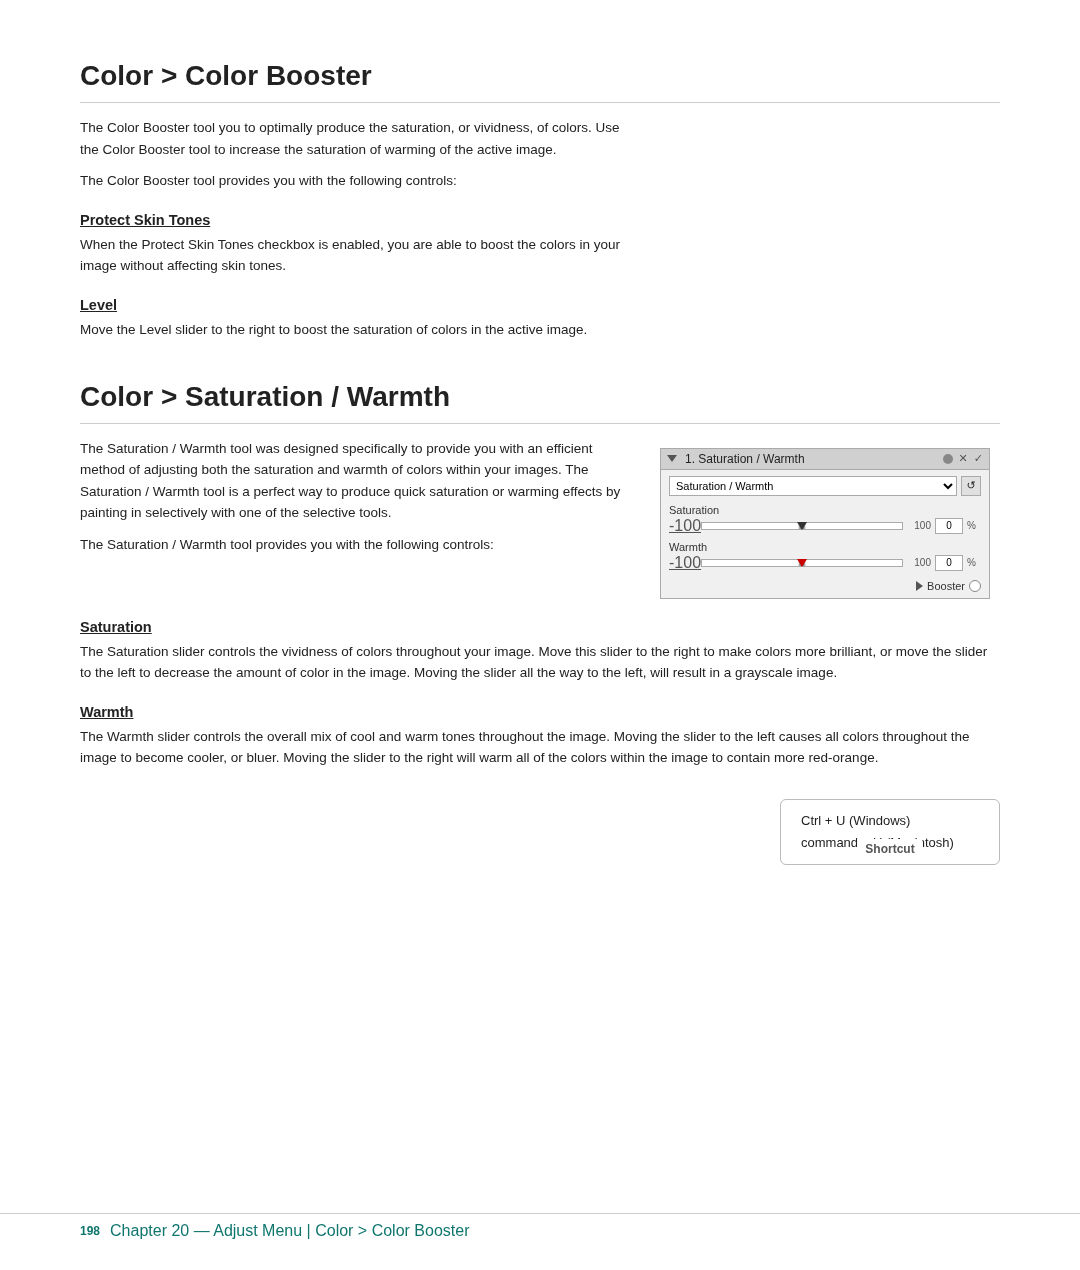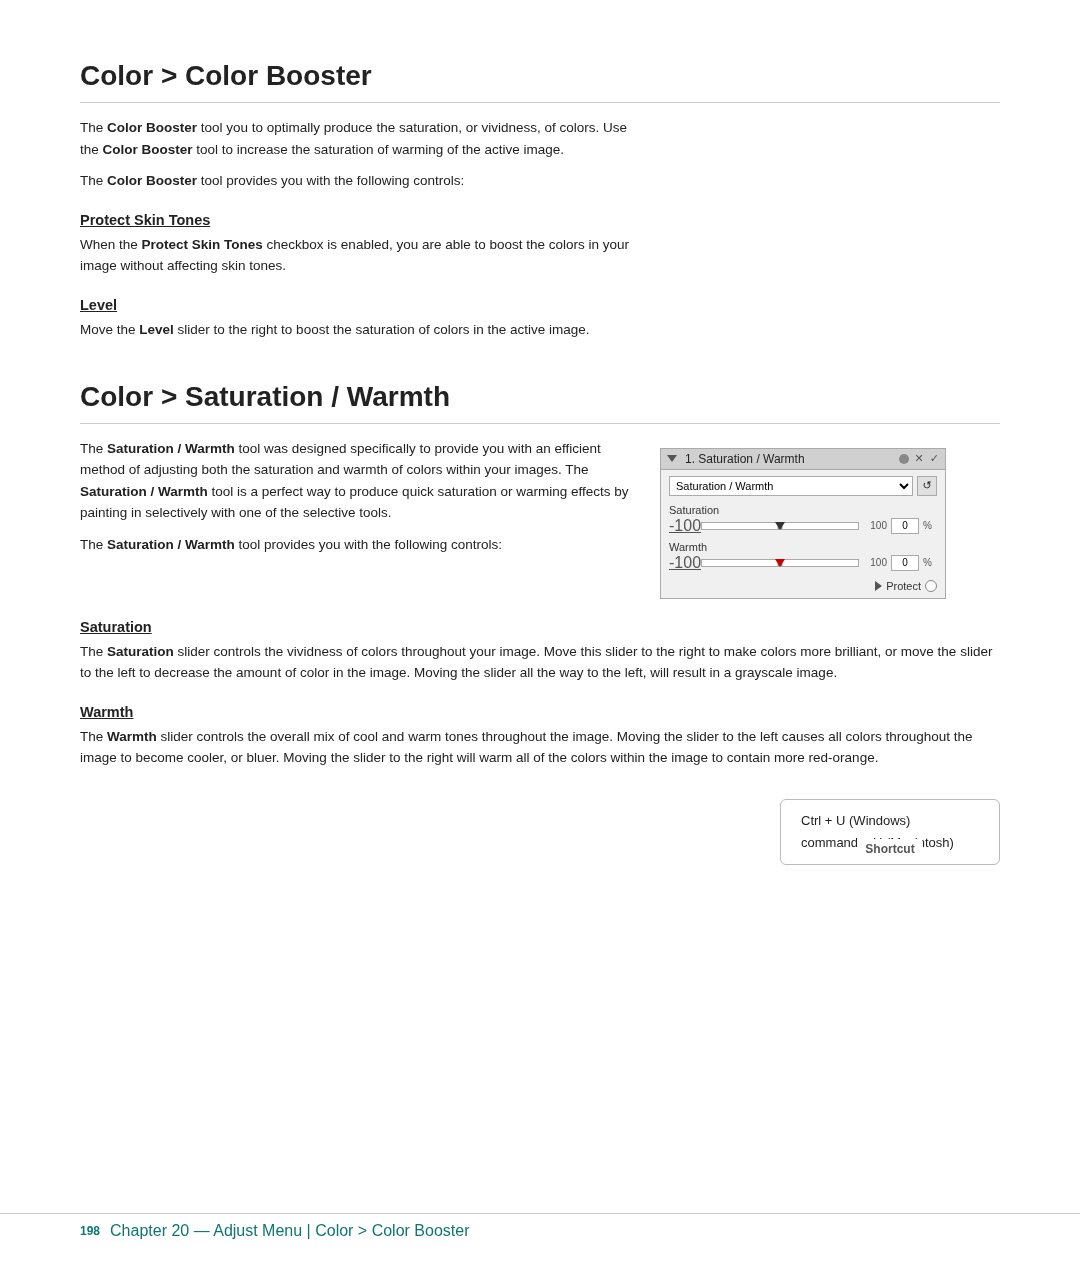--- a/index.html
+++ b/index.html
@@ -54,21 +54,21 @@
       width: 340px;
       flex-shrink: 0;
       margin-top: 10px;
     }
     
     .widget-panel {
       border: 1px solid #aaa;
       background: #f0f0f0;
       font-size: 12px;
       color: #222;
-      width: 286px;
+      width: 330px;
     }
     .widget-title-bar {
       display: flex;
       align-items: center;
       background: #d0d0d0;
       border-bottom: 1px solid #aaa;
       padding: 3px 6px;
       gap: 4px;
     }
     .widget-triangle {
@@ -254,21 +254,21 @@
       width: 1080px;
     }
     .footer-page {
       font-weight: bold;
       font-size: 12px;
     }
     .footer-chapter {
       font-size: 16px;
       text-align: right;
     }
-    b { font-weight: bold; }
+    b { font-weight: normal; }
   </style>
 </head>
 <body>
 
 <h1 class="section-title">Color &gt; Color Booster</h1>
 <hr class="top-divider">
 
 <p class="body-text">
   <span>The </span><b>Color Booster</b><span> tool you to optimally produce the saturation, or vividness, of colors. Use the </span><b>Color Booster</b><span> tool to increase the saturation of warming of the active image.</span>
 </p>
@@ -337,21 +337,21 @@
               <div class="widget-slider-thumb widget-slider-thumb-red"></div>
             </div>
             <span class="widget-slider-max">100</span>
             <input class="widget-slider-input" type="text" value="0" style="">
             <span class="widget-slider-pct">%</span>
           </div>
         </div>
 
         <div class="widget-footer-row">
           <span class="widget-opacity-triangle"></span>
-          <span class="widget-opacity-label">Protect</span>
+          <span class="widget-opacity-label">Booster</span>
           <span class="widget-opacity-radio"></span>
         </div>
       </div>
     </div>
   </div>
 </div>
 
 <h2 class="sub-heading">Saturation</h2>
 <p class="body-text-wide">
   <span>The </span><b>Saturation</b><span> slider controls the vividness of colors throughout your image. Move this slider to the right to make colors more brilliant, or move the slider to the left to decrease the amount of color in the image. Moving the slider all the way to the left, will result in a grayscale image.</span>

